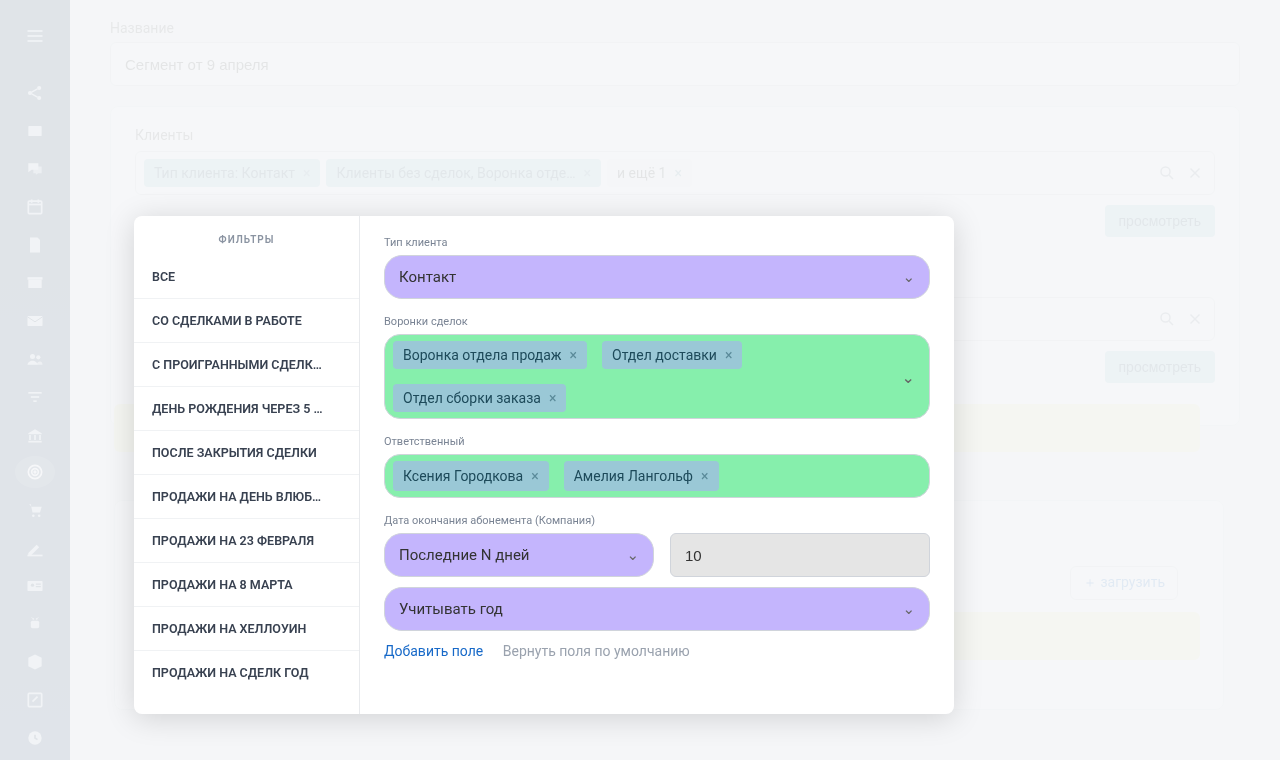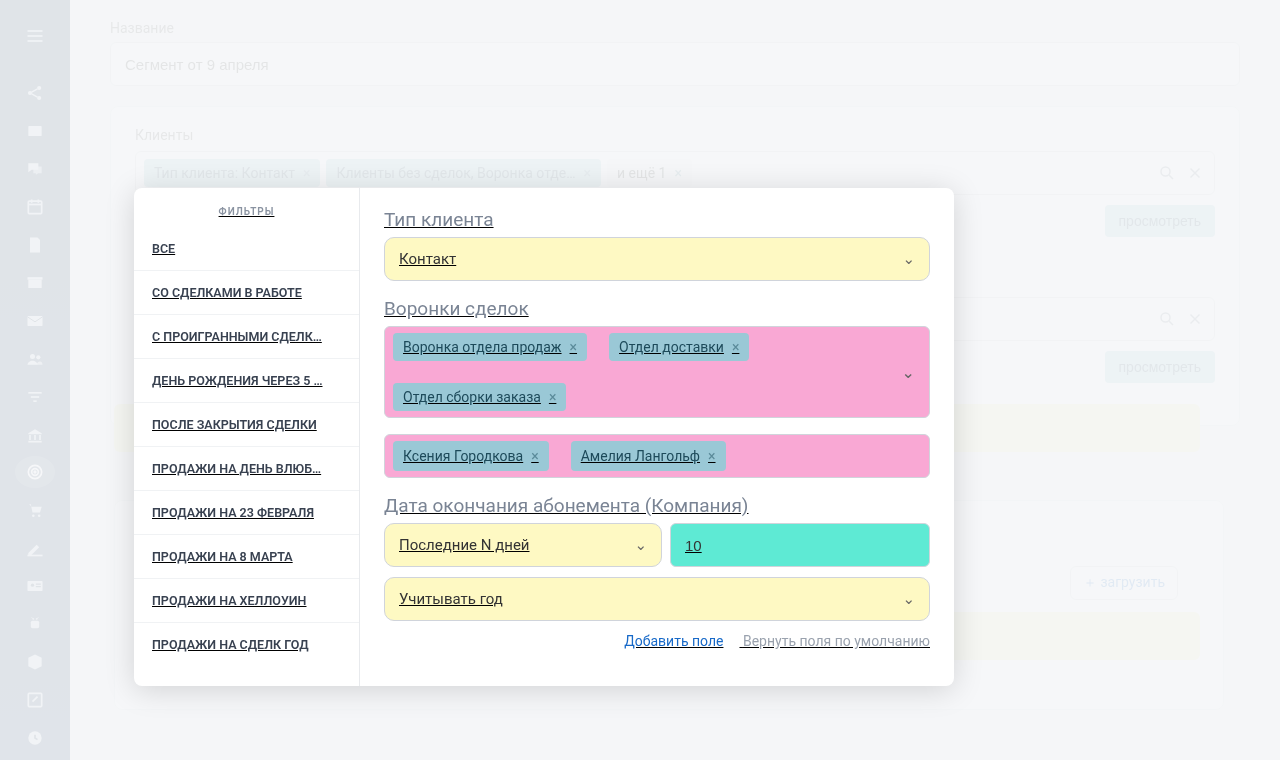--- a/index.html
+++ b/index.html
@@ -23,40 +23,40 @@
 .taginput { display: flex; align-items: center; flex-wrap: wrap; gap: 6px; border: 1px solid #d0d4db; border-radius: 6px; padding: 6px 8px; min-height: 44px; background: #fff; position: relative; }
 .taginput .right-icons { position: absolute; right: 10px; top: 50%; transform: translateY(-50%); display: flex; gap: 10px; color: #7a8494; }
 .tag { background: #9ac8d6; color: #1d4a5a; padding: 6px 10px; border-radius: 4px; font-size: 14px; display: inline-flex; align-items: center; gap: 8px; }
 .tag .tag-x { color: #5a8a99; cursor: pointer; font-size: 14px; line-height: 1; }
 .tag.plain { background: #eef1f4; color: #333; }
 
 .btn { background: #9ac8d6; color: #1d4a5a; border: none; padding: 8px 14px; border-radius: 4px; font-size: 14px; cursor: pointer; }
 .row-end { display: flex; justify-content: flex-end; margin-top: 10px; }
 
 
-.dropdown-panel { position: absolute; left: 134px; top: 188px; width: 820px; background: #fff; border-radius: 8px; box-shadow: 0 4px 30px rgba(0,0,0,0.15); display: flex; z-index: 20; text-decoration: underline; }
+.dropdown-panel { position: absolute; left: 134px; top: 216px; width: 820px; background: #fff; border-radius: 8px; box-shadow: 0 4px 30px rgba(0,0,0,0.15); display: flex; z-index: 20; }
 .filters-col { width: 226px; border-right: 1px solid #e8eaed; padding: 14px 0 20px; overflow-y: auto; }
 .filters-title { font-size: 10px; letter-spacing: 1px; color: #8a93a1; text-align: center; padding: 4px 0 10px; font-weight: 600; }
 .filter-item { font-size: 12.5px; color: #384150; padding: 14px 18px; border-bottom: 1px solid #f0f2f4; cursor: pointer; font-weight: 600; white-space: nowrap; overflow: hidden; text-overflow: ellipsis; }
 .filter-item:last-child { border-bottom: none; }
 
 .form-col { flex: 1; padding: 20px 24px 16px; position: relative; }
 .form-group { margin-bottom: 16px; }
-.form-group-label { font-size: 19px; color: #7a8494; margin-bottom: 6px; display: block; }
-.select { position: relative; width: 100%; height: 44px; border: 1px solid #d0d4db; border-radius: 10px; padding: 0 14px; font-size: 15px; color: #333; background: #fef9c3; display: flex; align-items: center; cursor: pointer; }
+.form-group-label { font-size: 11px; color: #7a8494; margin-bottom: 6px; display: block; }
+.select { position: relative; width: 100%; height: 44px; border: 1px solid #d0d4db; border-radius: 18px; padding: 0 14px; font-size: 15px; color: #333; background: #c4b5fd; display: flex; align-items: center; cursor: pointer; }
 .select .chev { position: absolute; right: 14px; top: 50%; transform: translateY(-50%); color: #666; }
-.tag-select { display: flex; flex-wrap: wrap; gap: 22px; border: 1px solid #d0d4db; border-radius: 6px; padding: 6px 40px 6px 8px; min-height: 44px; background: #f9a8d4; position: relative; }
+.tag-select { display: flex; flex-wrap: wrap; gap: 15px; border: 1px solid #d0d4db; border-radius: 16px; padding: 6px 40px 6px 8px; min-height: 44px; background: #86efac; position: relative; }
 .tag-select .chev { position: absolute; right: 14px; top: 50%; transform: translateY(-50%); color: #666; }
 
-.hl-row { display: flex; gap: 8px; margin-bottom: 10px; }
+.hl-row { display: flex; gap: 16px; margin-bottom: 10px; }
 .hl-row .select { flex: 1; }
 .hl-row .nbox { width: 260px; }
-.nbox { height: 44px; border: 1px solid #d0d4db; border-radius: 6px; padding: 0 14px; font-size: 15px; color: #333; background: #5eead4; }
-
-.panel-links { margin-top: 12px; font-size: 14px; color: #9aa2ae; text-align: right; }
+.nbox { height: 44px; border: 1px solid #d0d4db; border-radius: 6px; padding: 0 14px; font-size: 15px; color: #333; background: #e5e5e5; }
+
+.panel-links { margin-top: 12px; font-size: 14px; color: #9aa2ae; }
 .panel-links .link { color: #1769c8; cursor: pointer; margin-right: 16px; }
 
 
 .dim { position: absolute; inset: 0; background: rgba(245,246,248,0.7); z-index: 10; }
 .highlight-zone { position: absolute; background: #fff; border-radius: 10px; box-shadow: 0 0 0 9999px rgba(245,246,248,0.7); z-index: 15; pointer-events: none; }
 
 
 .ghost-card { position:absolute; background:#fff; border:1px solid #e2e5ea; border-radius:8px; padding:10px 14px; z-index:2; }
 .ghost-yellow { position:absolute; background:#f7eeb9; border-radius:6px; z-index:2; }
 .ghost-btn { position:absolute; background:#fff; border:1px solid #d0d4db; border-radius:6px; padding:7px 12px; font-size:14px; color:#1769c8; z-index:2; }
@@ -297,20 +297,21 @@
           </span>
         <span class="tag">
             <span>Отдел сборки заказа</span>
             <span class="tag-x">×</span>
           </span>
         <span class="chev">⌄</span>
       </div>
     </div>
 
     <div class="form-group">
+      <label class="form-group-label">Ответственный</label>
       <div class="tag-select">
         <span class="tag">
             <span>Ксения Городкова</span>
             <span class="tag-x">×</span>
           </span>
         <span class="tag">
             <span>Амелия Лангольф</span>
             <span class="tag-x">×</span>
           </span>
       </div>

